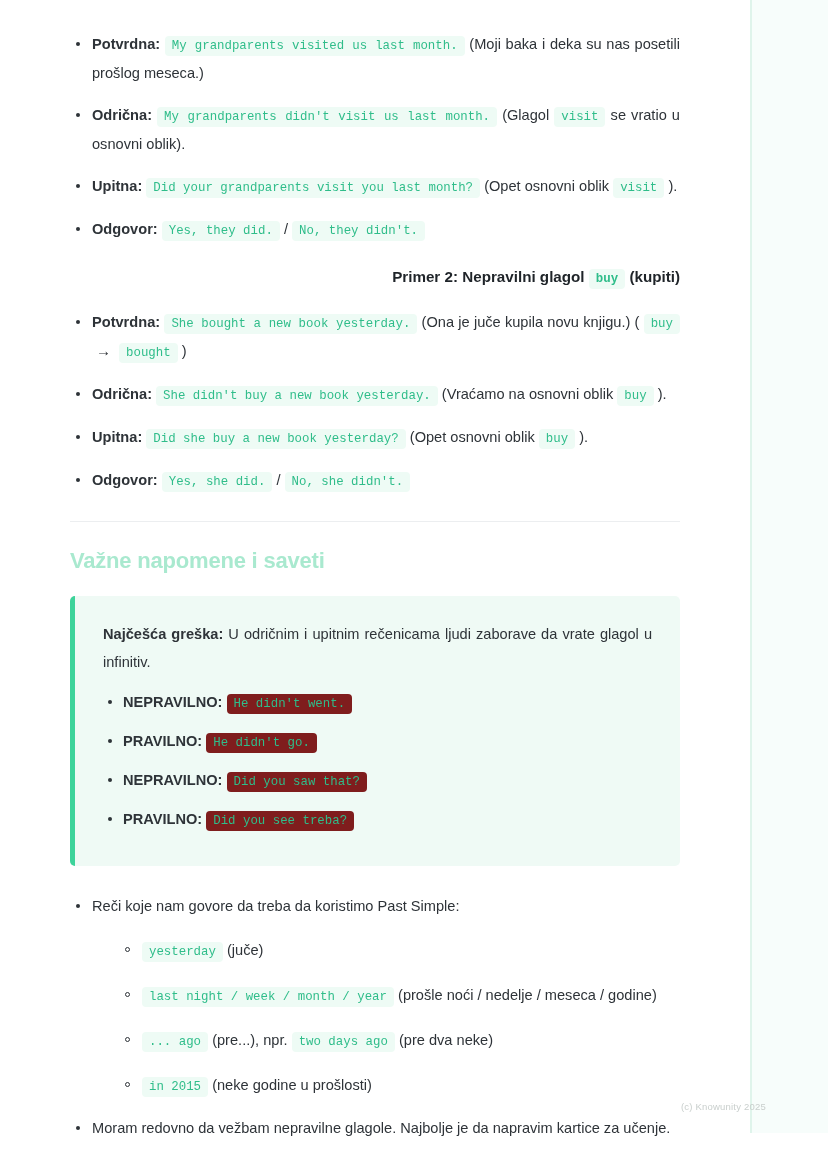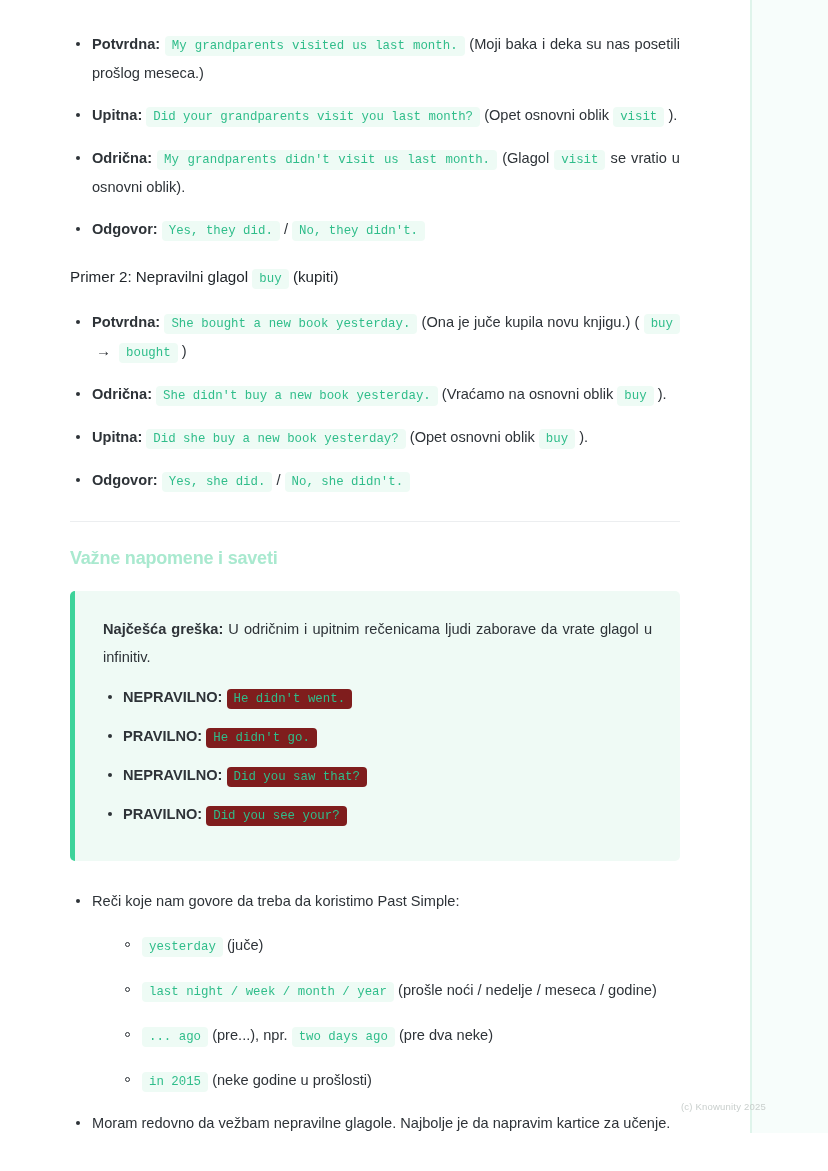--- a/index.html
+++ b/index.html
@@ -115,36 +115,37 @@
 
   .arrow {
     font-size: 15px;
     color: #2e3338;
     padding: 0 4px;
   }
 
   
   .subhead {
     font-size: 15.2px;
-    font-weight: normal;
+    font-weight: bold;
     color: #1f2429;
     margin: 20px 0 16px 0;
     line-height: 26px;
+    text-align: right;
   }
 
   
   .divider {
     border: 0;
     border-top: 1px solid #eceef0;
     margin: 26px 0 0 0;
   }
 
   
   .section-head {
-    font-size: 18px;
+    font-size: 22px;
     font-weight: bold;
     color: #a9e9cf;
     margin: 26px 0 22px 0;
     letter-spacing: -0.2px;
   }
 
   
   .tipbox {
     background: #effaf5;
     border-left: 5px solid #3dd39a;
@@ -188,22 +189,22 @@
 </head>
 <body>
 
 <div class="right-rule"></div>
 <div class="right-tint"></div>
 
 <div class="page">
 
   <ul class="lvl1" id="list-ex1">
       <li><span class="lbl">Potvrdna:</span> <code class="chip">My grandparents visited us last month.</code> <span>(Moji baka i deka su nas posetili prošlog meseca.)</span> </li>
+      <li><span class="lbl">Odrična:</span> <code class="chip">My grandparents didn't visit us last month.</code> <span>(Glagol</span> <code class="chip">visit</code> <span>se vratio u osnovni oblik).</span> </li>
       <li><span class="lbl">Upitna:</span> <code class="chip">Did your grandparents visit you last month?</code> <span>(Opet osnovni oblik</span> <code class="chip">visit</code> <span>).</span> </li>
-      <li><span class="lbl">Odrična:</span> <code class="chip">My grandparents didn't visit us last month.</code> <span>(Glagol</span> <code class="chip">visit</code> <span>se vratio u osnovni oblik).</span> </li>
       <li><span class="lbl">Odgovor:</span> <code class="chip">Yes, they did.</code> <span>/</span> <code class="chip">No, they didn't.</code> </li>
     </ul>
 
   <div class="subhead">
     <span>Primer 2: Nepravilni glagol</span>
     <code class="chip">buy</code>
     <span>(kupiti)</span>
   </div>
 
   <ul class="lvl1" id="list-ex2">
@@ -219,21 +220,21 @@
 
   <div class="tipbox">
     <p>
       <span class="lbl">Najčešća greška:</span>
       <span>U odričnim i upitnim rečenicama ljudi zaborave da vrate glagol u infinitiv.</span>
     </p>
     <ul class="lvl1" id="list-tip">
         <li><span class="lbl">NEPRAVILNO:</span> <code class="chip">He didn't went.</code></li>
         <li><span class="lbl">PRAVILNO:</span> <code class="chip">He didn't go.</code></li>
         <li><span class="lbl">NEPRAVILNO:</span> <code class="chip">Did you saw that?</code></li>
-        <li><span class="lbl">PRAVILNO:</span> <code class="chip">Did you see your?</code></li>
+        <li><span class="lbl">PRAVILNO:</span> <code class="chip">Did you see treba?</code></li>
       </ul>
   </div>
 
   <ul class="lvl1 after-tip">
     <li>
       <span>Reči koje nam govore da treba da koristimo Past Simple:</span>
       <ul class="lvl2" id="list-signal">
           <li><code class="chip">yesterday</code> <span>(juče)</span> </li>
           <li><code class="chip">last night / week / month / year</code> <span>(prošle noći / nedelje / meseca / godine)</span> </li>
           <li><code class="chip">... ago</code> <span>(pre...), npr.</span> <code class="chip">two days ago</code> <span>(pre dva neke)</span> </li>

